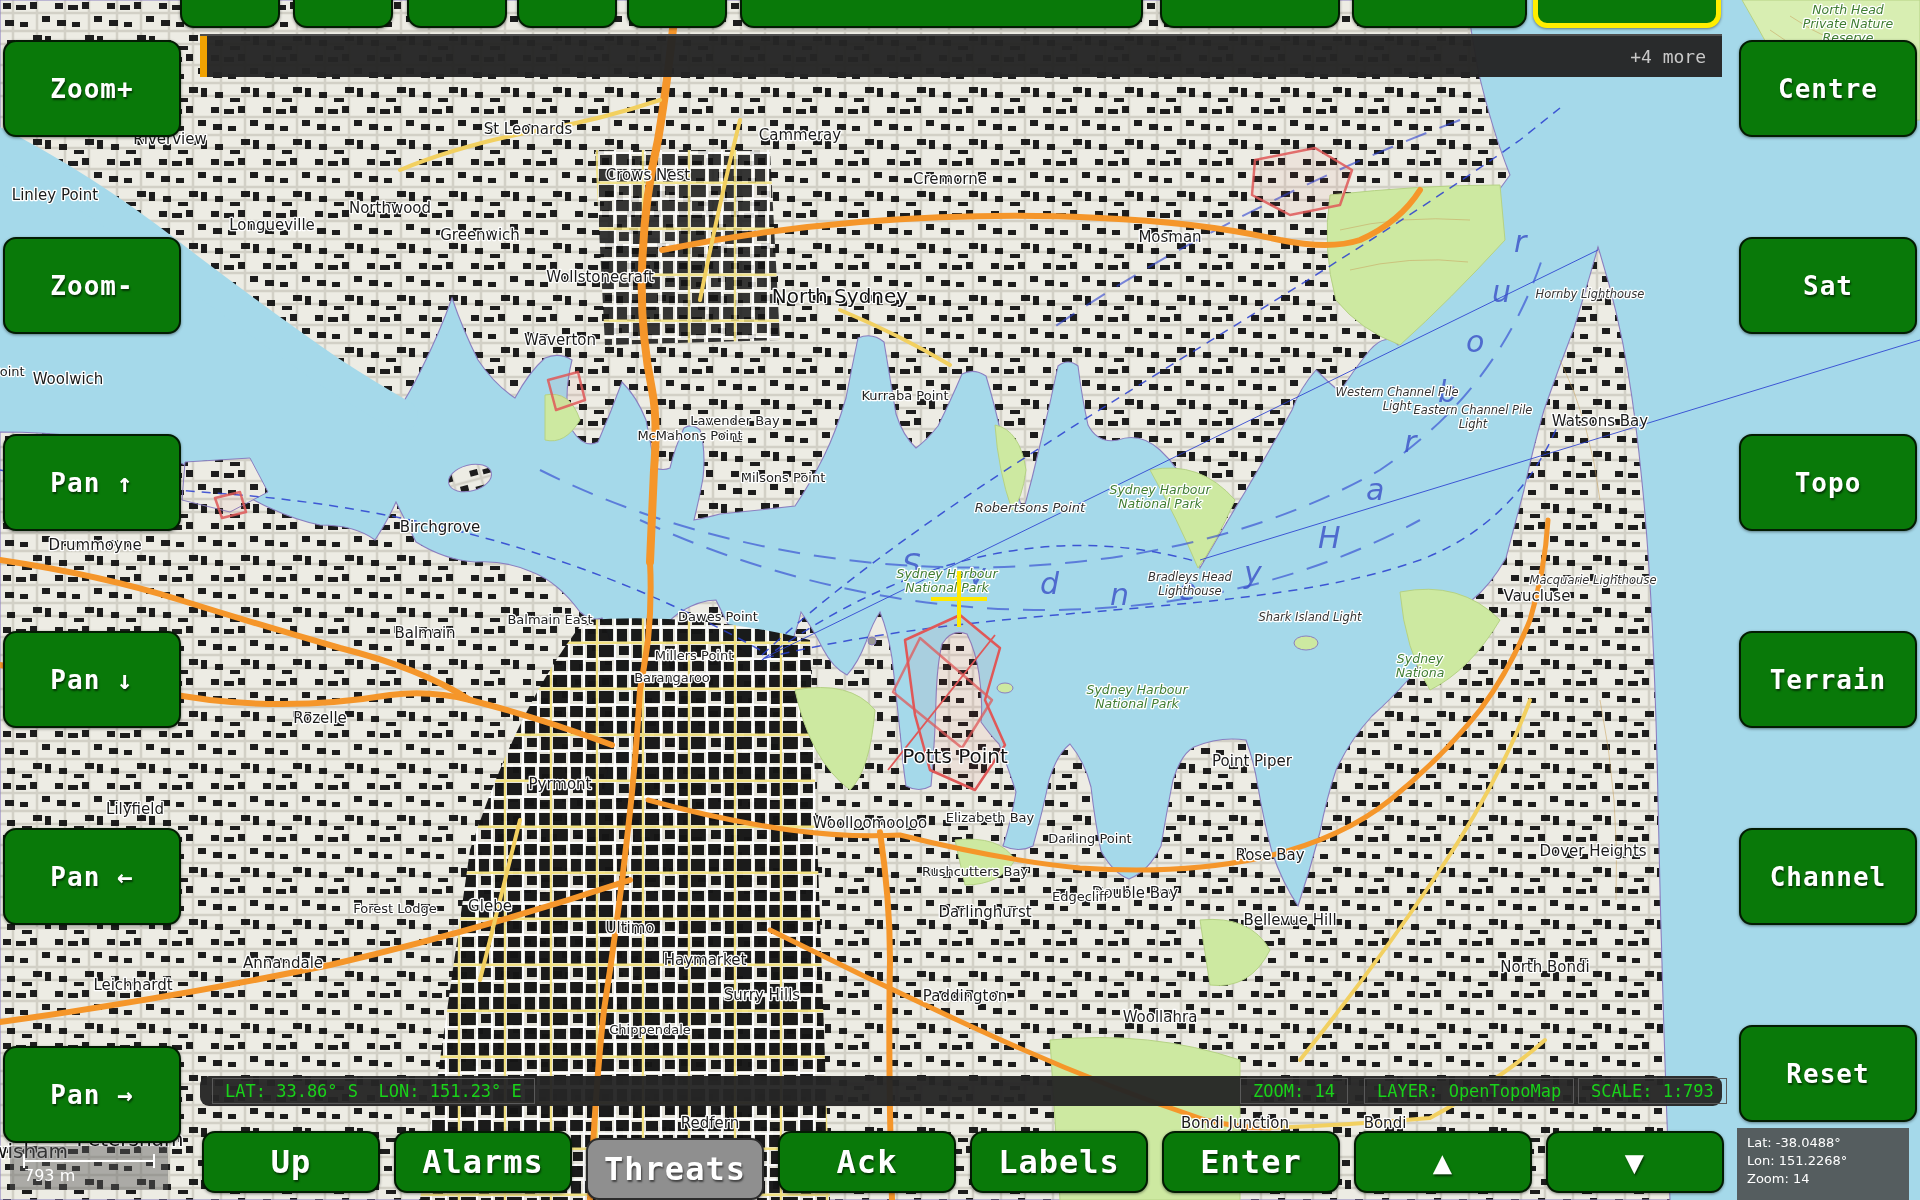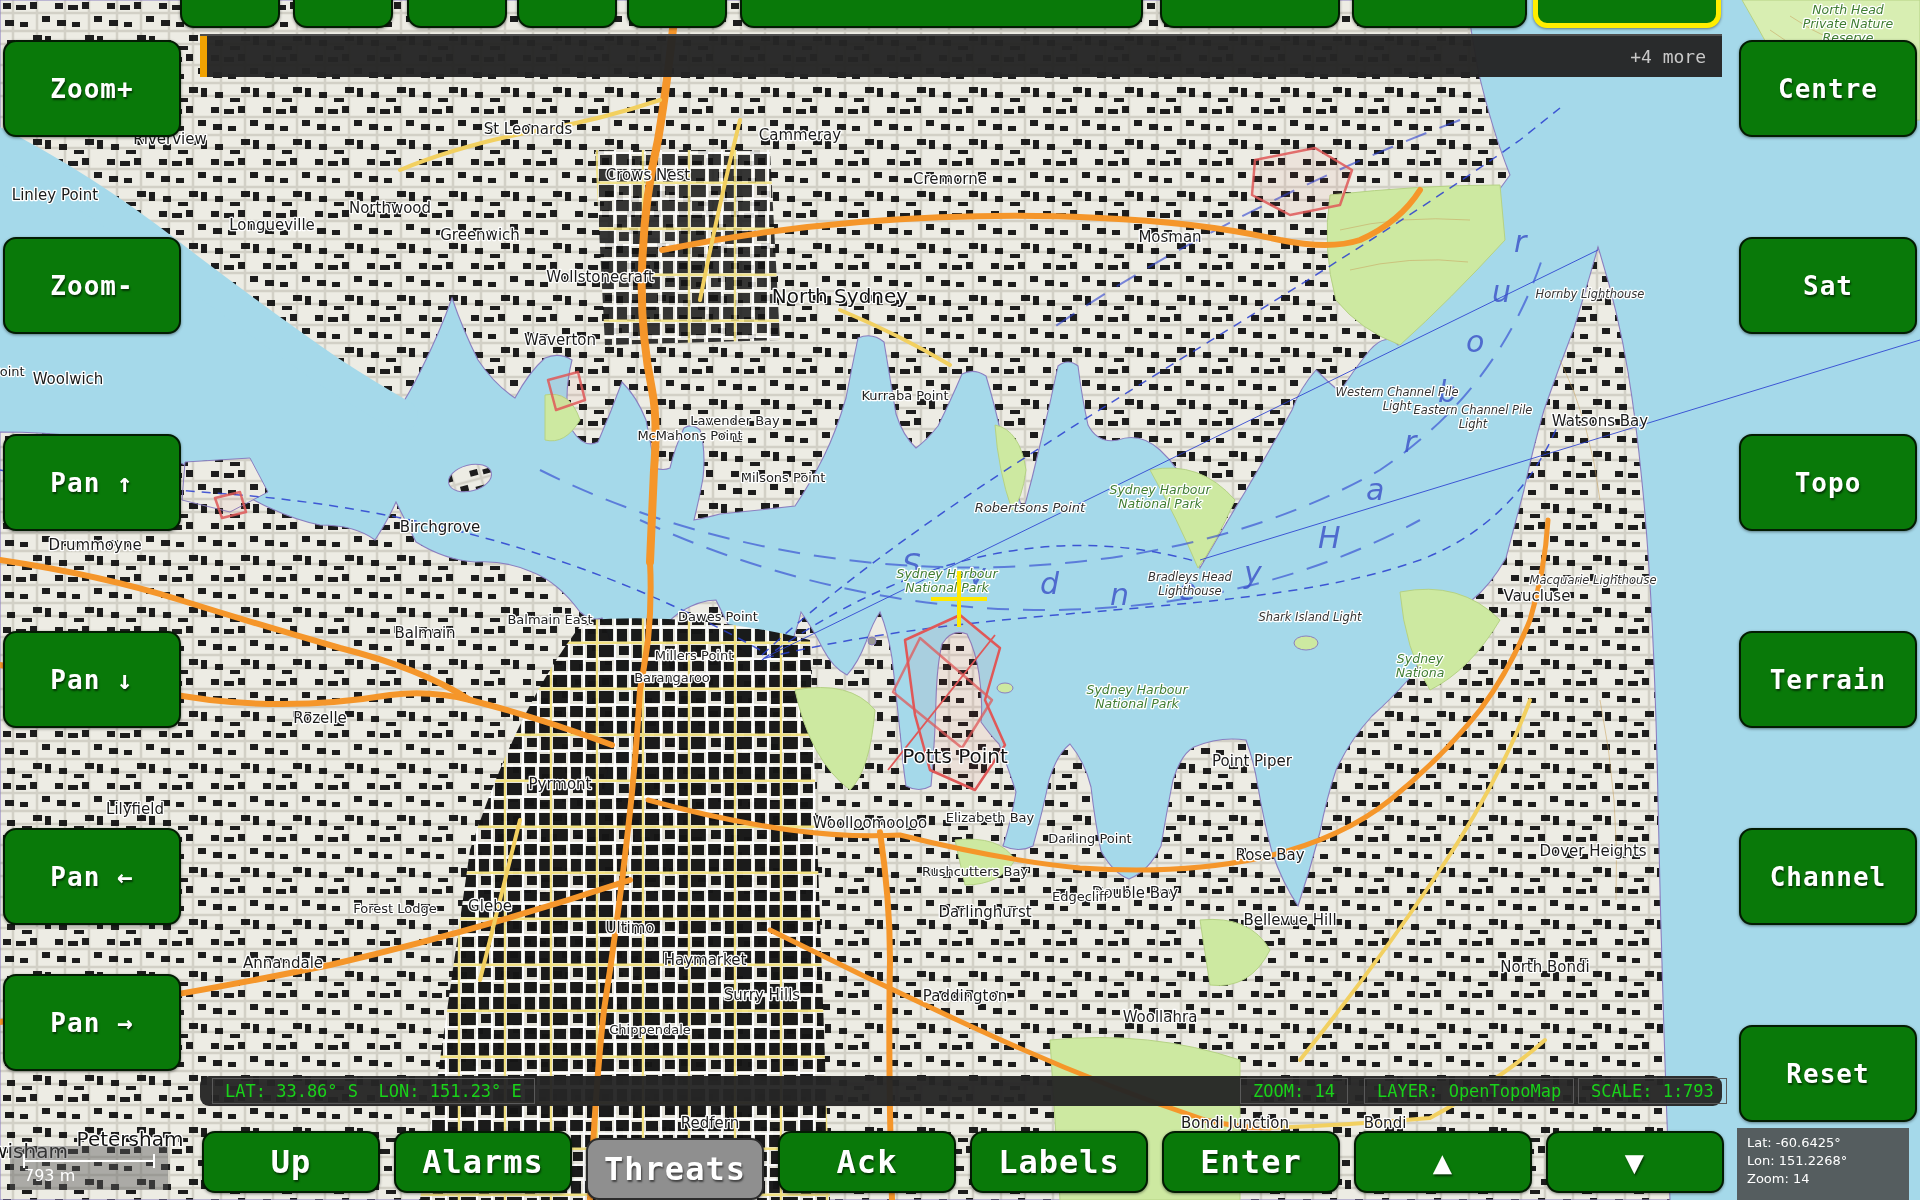--- a/index.html
+++ b/index.html
@@ -318,21 +318,21 @@
     <span id="alert-more">+4 more</span>
   </div>
 </div>
 
 <div id="buttons-root">
       <div class="btn side" style="left: 3px; top: 40px;">Zoom+</div>
       <div class="btn side" style="left: 3px; top: 237px;">Zoom-</div>
       <div class="btn side" style="left: 3px; top: 434px;">Pan ↑</div>
       <div class="btn side" style="left: 3px; top: 631px;">Pan ↓</div>
       <div class="btn side" style="left: 3px; top: 828px;">Pan ←</div>
-      <div class="btn side" style="left: 3px; top: 974px;">Pan →</div>
+      <div class="btn side" style="left: 3px; top: 1046px;">Pan →</div>
       <div class="btn side" style="left: 1739px; top: 40px;">Centre</div>
       <div class="btn side" style="left: 1739px; top: 237px;">Sat</div>
       <div class="btn side" style="left: 1739px; top: 434px;">Topo</div>
       <div class="btn side" style="left: 1739px; top: 631px;">Terrain</div>
       <div class="btn side" style="left: 1739px; top: 828px;">Channel</div>
       <div class="btn side" style="left: 1739px; top: 1025px;">Reset</div>
       <div class="btn bottom" style="left: 202px;">Up</div>
       <div class="btn bottom" style="left: 394px;">Alarms</div>
       <div class="btn bottom active" style="left: 586px;">Threats</div>
       <div class="btn bottom" style="left: 778px;">Ack</div>
@@ -352,21 +352,21 @@
     </div>
 
 <div id="statusbar">
   <span class="sbox" style="left:12px">LAT: 33.86° S  LON: 151.23° E</span>
   <span class="sbox" style="left:1040px">ZOOM: 14</span>
   <span class="sbox" style="left:1164px">LAYER: OpenTopoMap</span>
   <span class="sbox" style="left:1378px">SCALE: 1:793</span>
 </div>
 
 <div id="infobox">
-  <div>Lat: -60.6425°</div>
+  <div>Lat: -38.0488°</div>
   <div>Lon: 151.2268°</div>
   <div>Zoom: 14</div>
 </div>
 
 <div id="scalebar">
   <div class="line"></div>
   <div class="tick" style="left:13px"></div>
   <div class="tick" style="left:143px"></div>
   <div class="lbl">793 m</div>
 </div>

